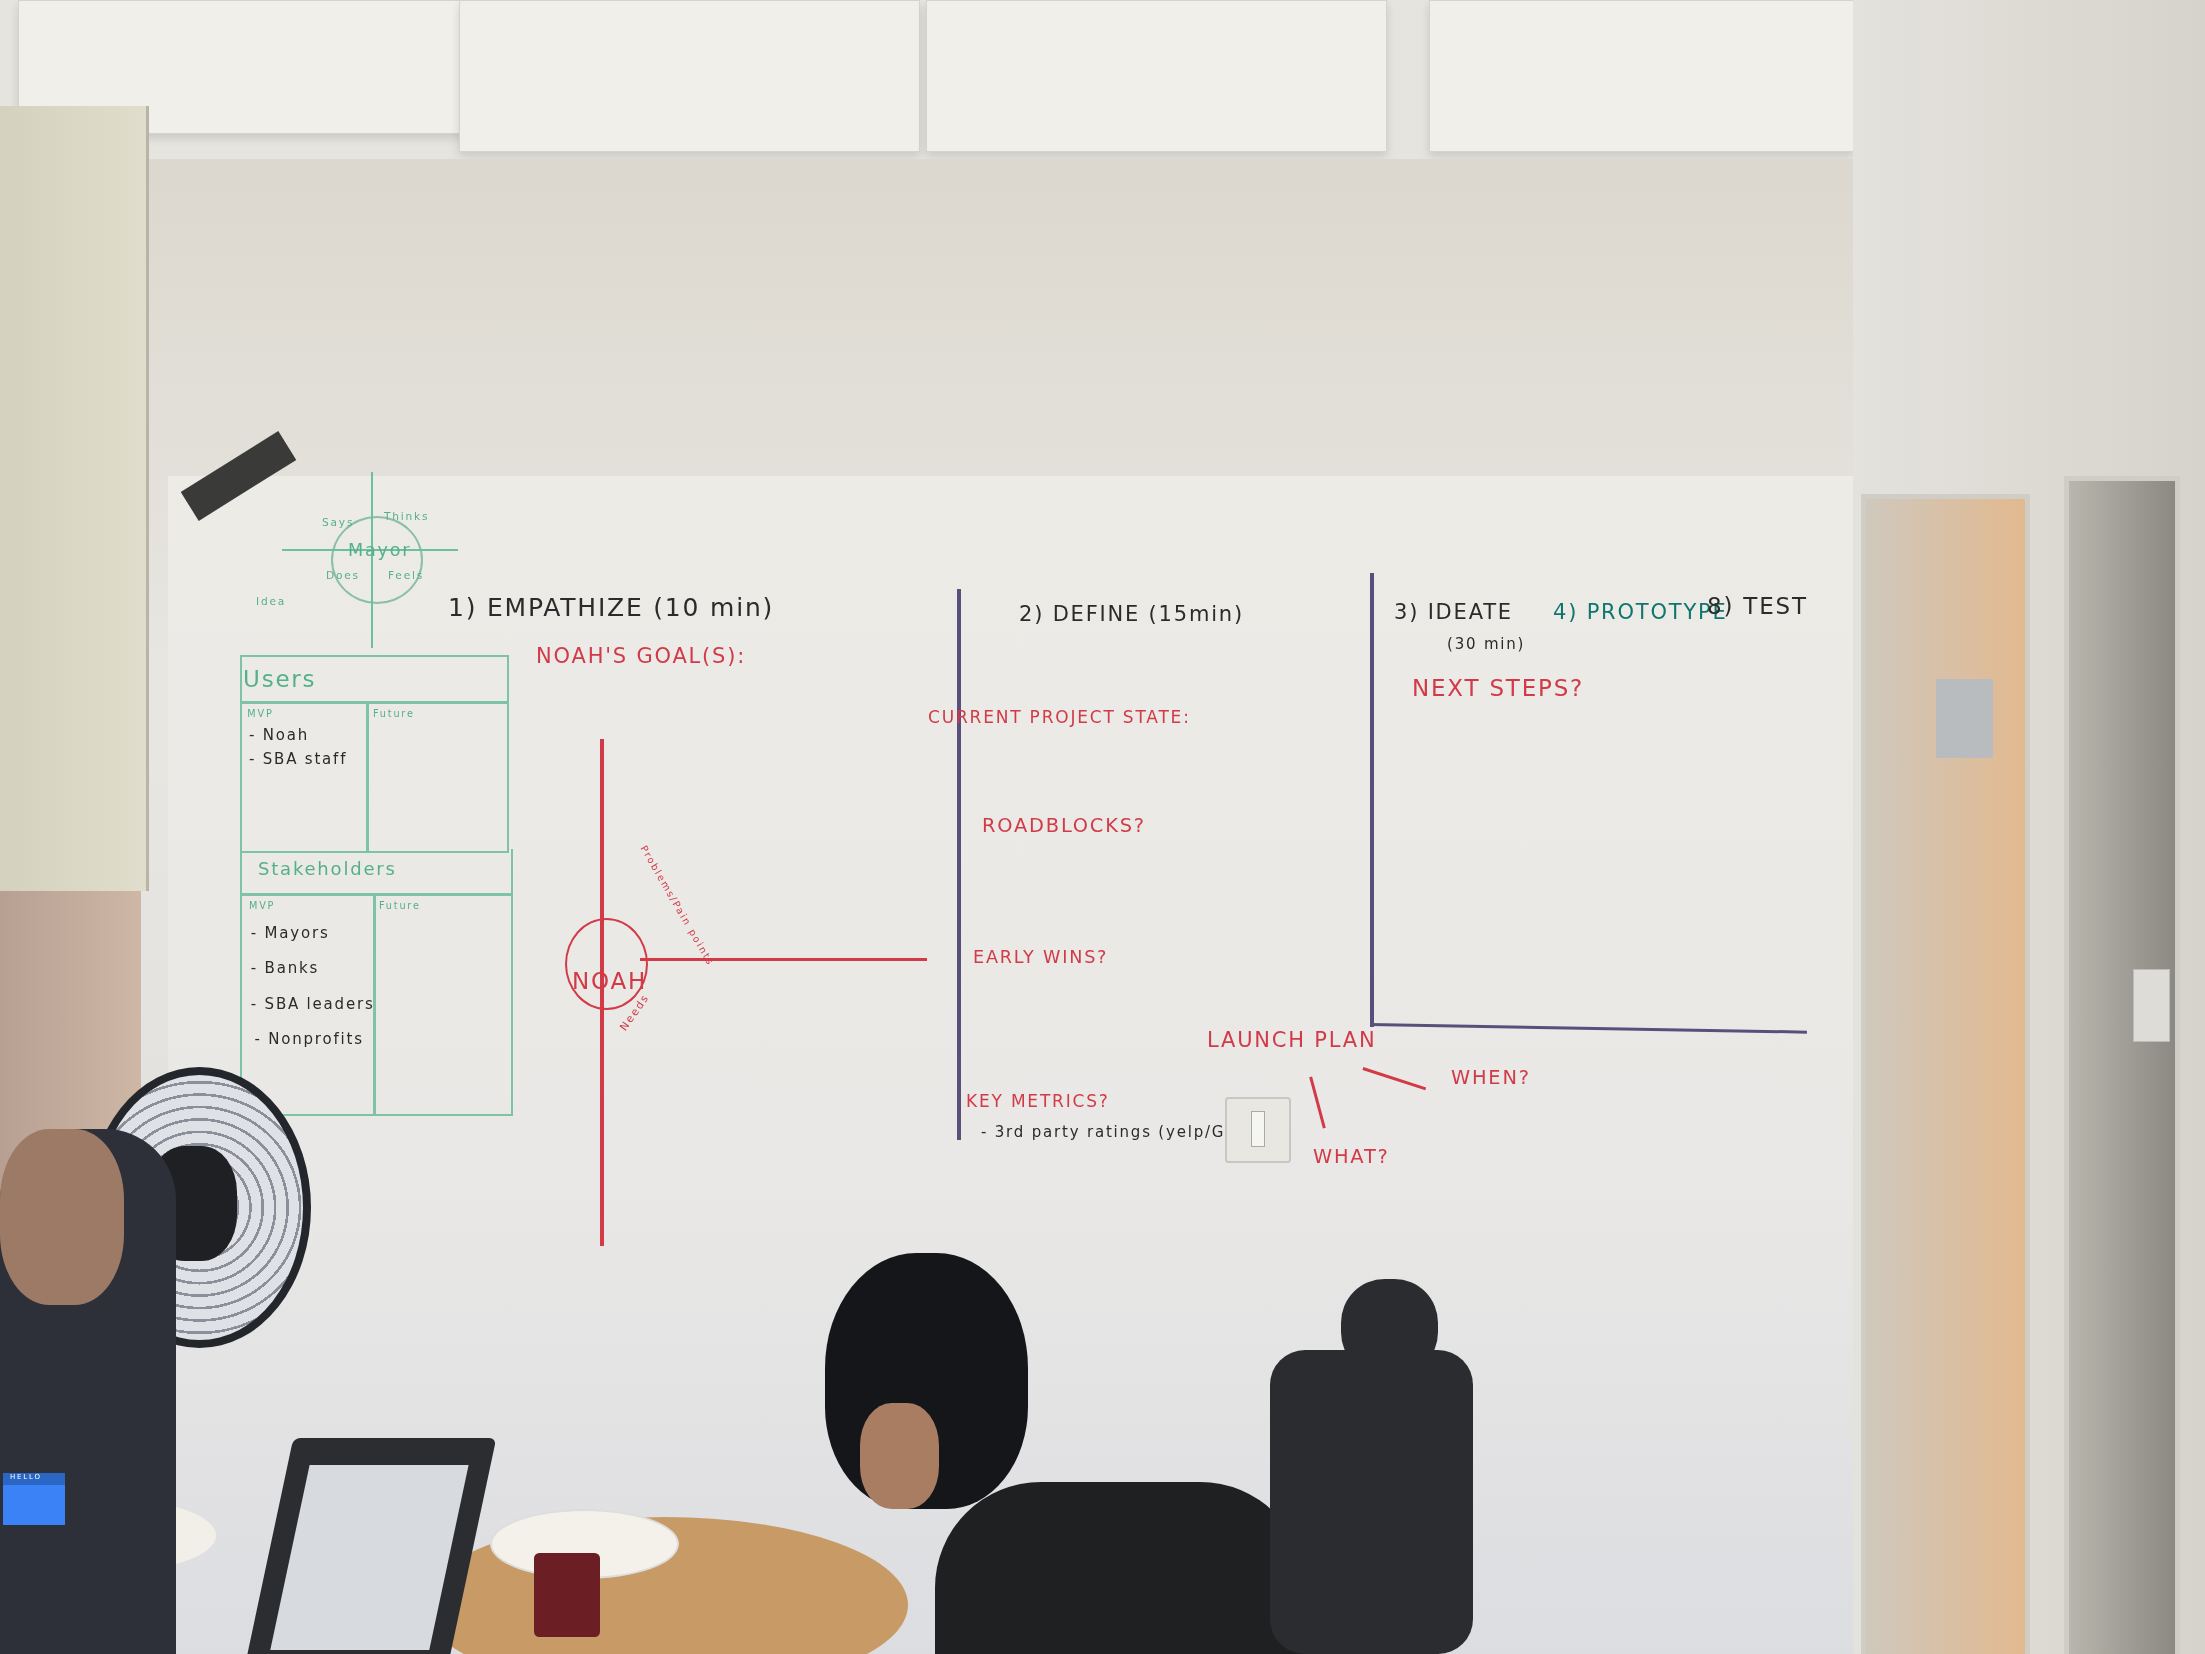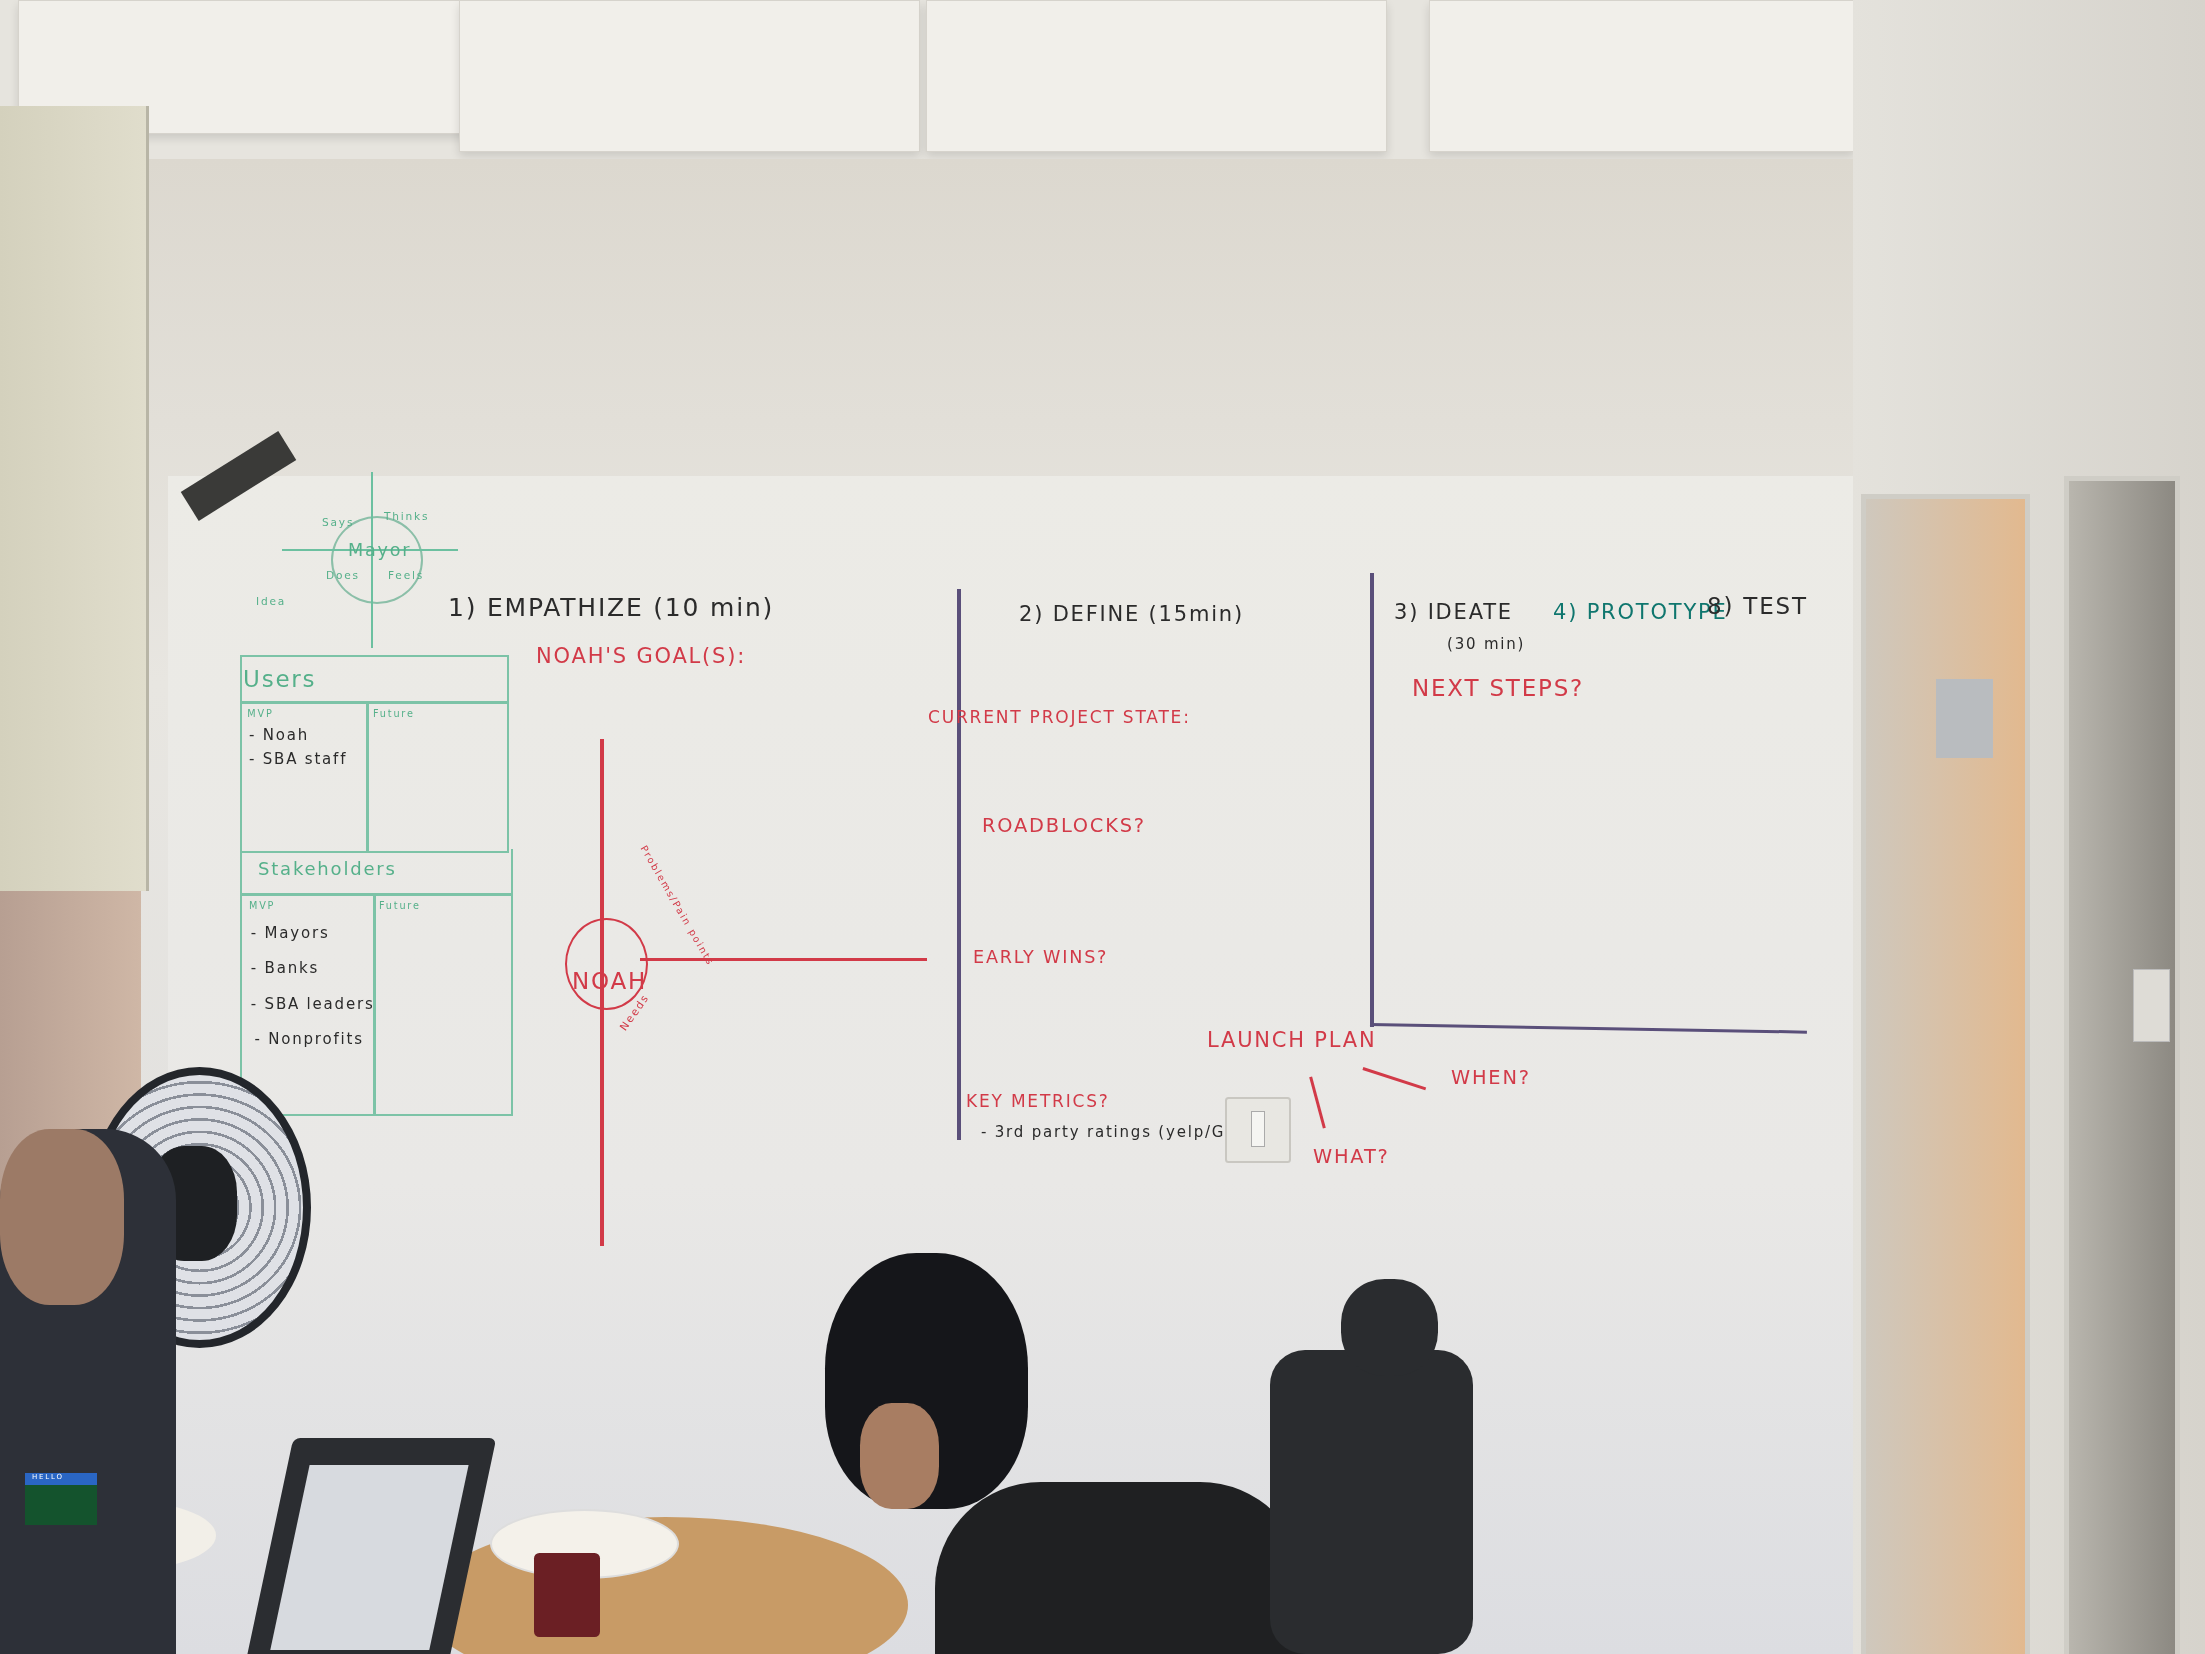--- a/index.html
+++ b/index.html
@@ -120,21 +120,21 @@
 <div class="abs" style="left:490px;top:1509px;width:185px;height:66px;background:#f4f1ea;border-radius:50%;border:2.6px solid #ddd;"></div>
 <div class="abs" style="left:534px;top:1553px;width:66px;height:84px;background:#6b1f24;border-radius:5.3px;"></div>
 <div class="abs" style="left:17.6px;top:1500px;width:198px;height:71px;background:#f2efe8;border-radius:50%;"></div>
 
 <div class="abs" style="left:269px;top:1438px;width:203px;height:229px;background:#2b2d31;transform:skewX(-12deg);border-radius:7px;">
   <div style="position:absolute;left:22px;top:26.5px;width:159px;height:185px;background:#d7dadf;"></div>
 </div>
 
 <div class="abs" style="left:0;top:1129px;width:176px;height:529px;background:#2d3038;border-radius:71px 71px 0 0;">
   <div style="position:absolute;left:0;top:0;width:124px;height:176px;background:#9c7a66;border-radius:40%;"></div>
-  <div style="position:absolute;left:25px;top:344px;width:72px;height:40px;background:#14532d;border-top:12.4px solid #2a66c4;">
+  <div style="position:absolute;left:3px;top:344px;width:62px;height:40px;background:#3b82f6;border-top:12.4px solid #2a66c4;">
     <span class="hw" style="position:absolute;top:-12.4px;left:7px;font-size:7px;color:#fff;">HELLO</span>
   </div>
 </div>
 <div class="abs" style="left:935px;top:1482px;width:371px;height:176px;background:#1f2022;border-radius:106px 106px 0 0;"></div>
 <div class="abs" style="left:825px;top:1253px;width:203px;height:256px;background:#15161a;border-radius:45% 45% 40% 40%;">
   <div style="position:absolute;left:35px;top:150px;width:79px;height:106px;background:#a87d62;border-radius:40%;"></div>
 </div>
 
 <div class="abs" style="left:1270px;top:1350px;width:203px;height:304px;background:#2a2c2f;border-radius:35px;"></div>
 <div class="abs" style="left:1341px;top:1279px;width:97px;height:97px;background:#2a2c2f;border-radius:45%;"></div>

